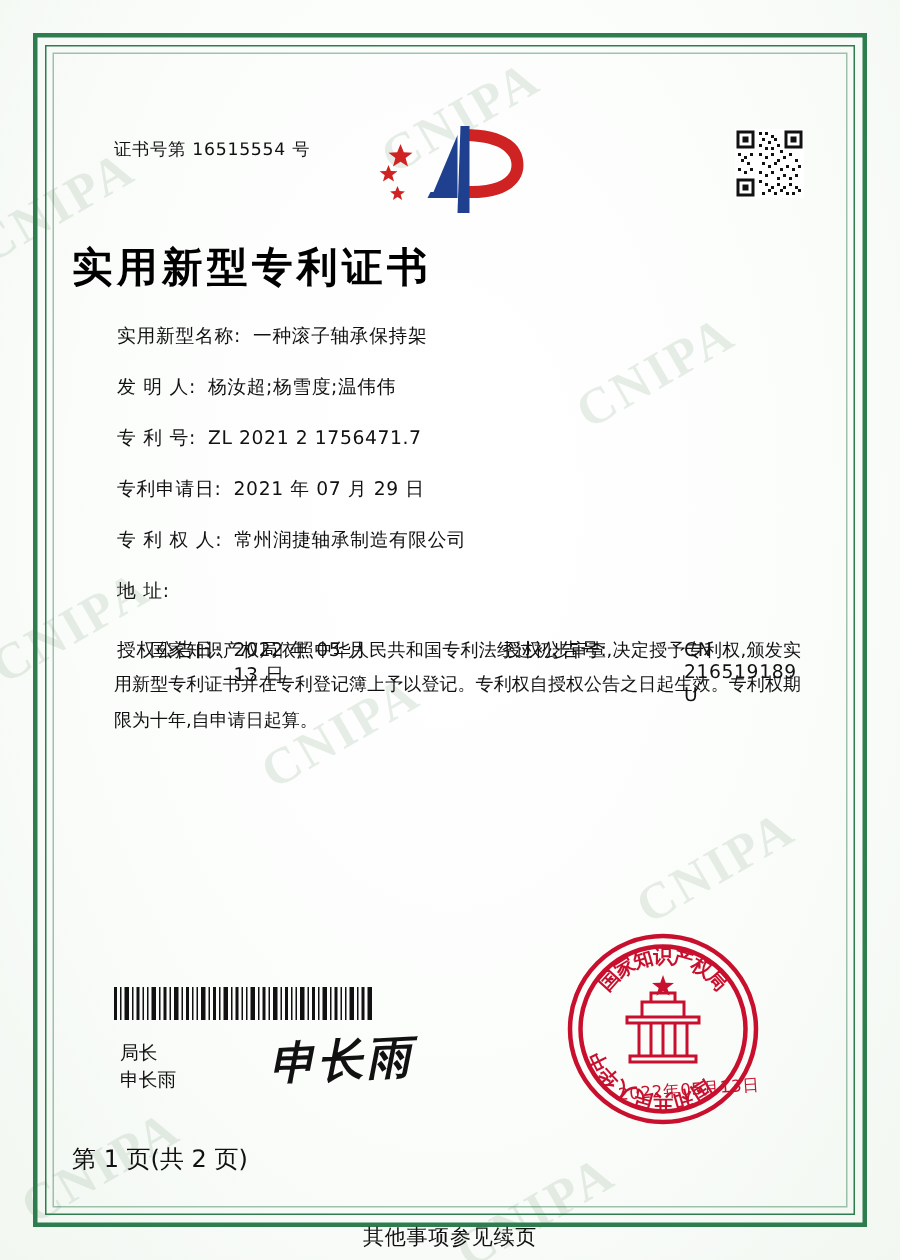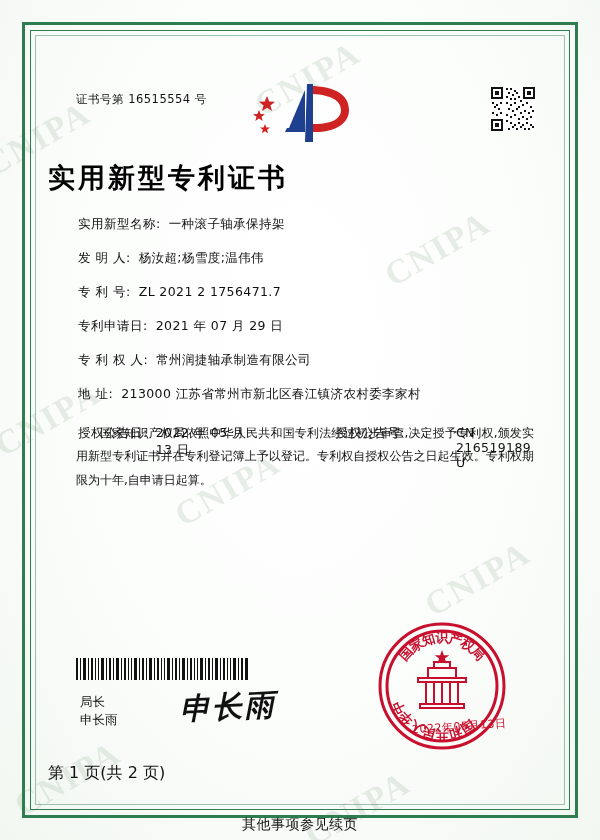--- a/index.html
+++ b/index.html
@@ -335,21 +335,20 @@
       <div class="row">
         <span class="label">专利申请日:</span>
         <span class="value">2021 年 07 月 29 日</span>
       </div>
       <div class="row">
         <span class="label">专 利 权 人:</span>
         <span class="value">常州润捷轴承制造有限公司</span>
       </div>
       <div class="row">
         <span class="label">地      址:</span>
-        <span class="value">213000 江苏省常州市新北区春江镇济农村委李家村</span>
       </div>
       <div class="row two" style="margin-top:22px;">
         <span class="label">授权公告日:</span>
         <span class="value">2022 年 05 月 13 日</span>
         <span class="grp2">
           <span class="label">授权公告号:</span>
           <span class="value">CN 216519189 U</span>
         </span>
       </div>
     </div>

